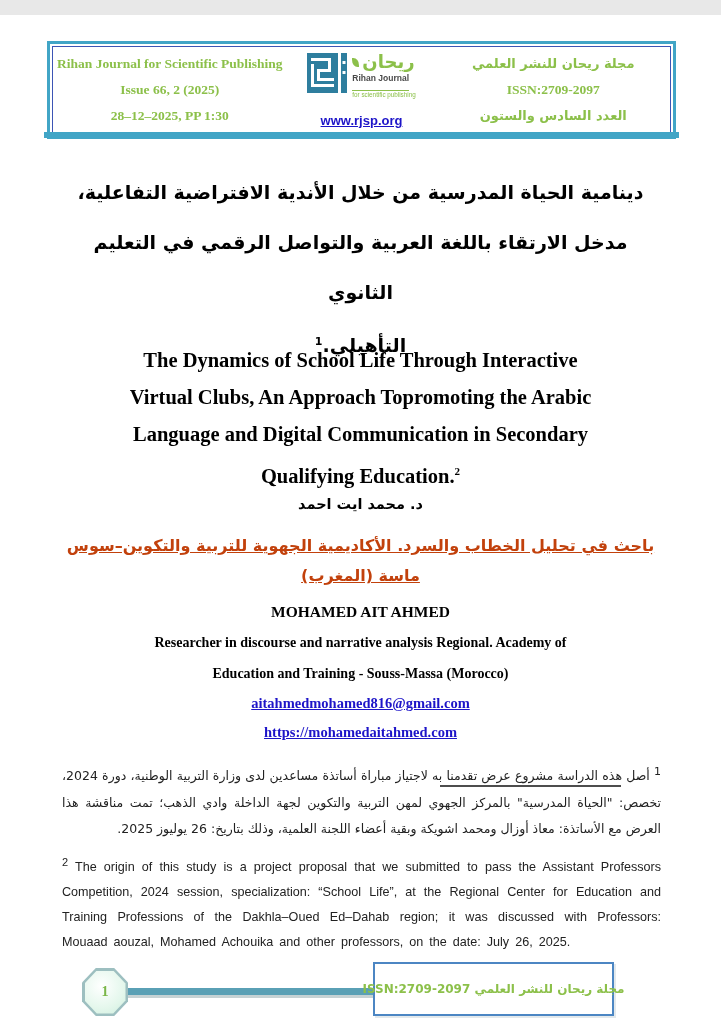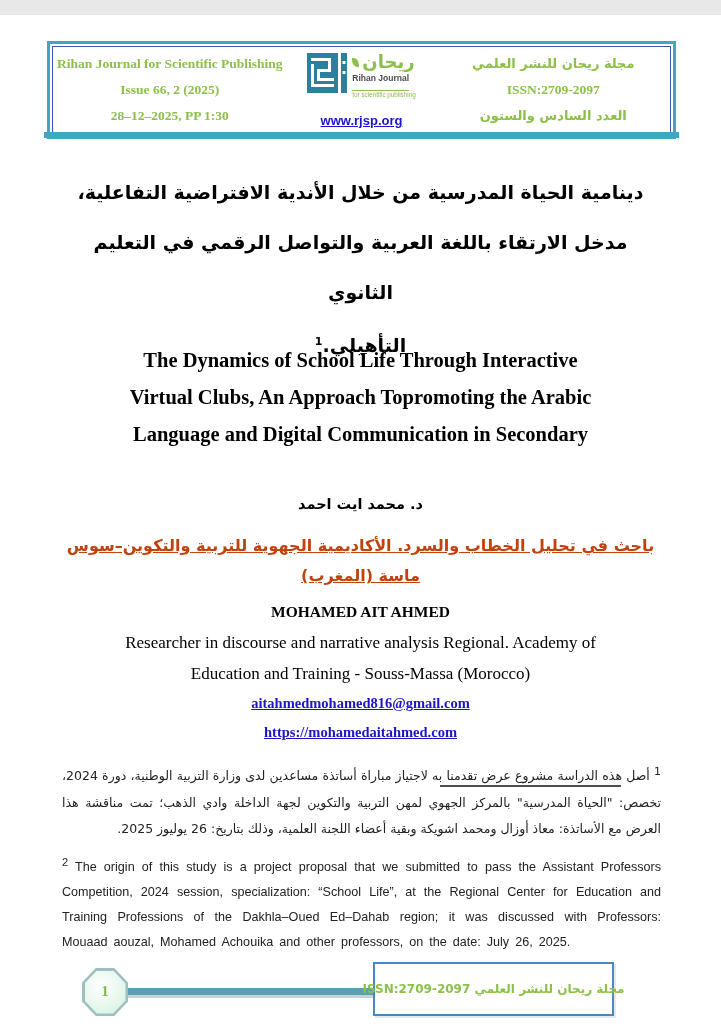--- a/index.html
+++ b/index.html
@@ -31,21 +31,21 @@
   .title-ar{position:absolute;top:152px;left:58px;right:58px;text-align:center;direction:rtl;
     font-weight:bold;font-size:19px;line-height:50px;color:#000;}
   .title-en{position:absolute;top:327px;left:58px;right:58px;text-align:center;
     font-weight:bold;font-size:20.5px;line-height:37px;color:#000;}
   sup.fnref{font-size:11px;}
   
   .author{position:absolute;top:474px;left:58px;right:58px;text-align:center;}
   .auth-ar-name{direction:rtl;font-weight:bold;font-size:14.5px;line-height:30px;color:#000;}
   .auth-ar-affil{direction:rtl;font-weight:bold;font-size:16px;line-height:30px;margin-top:12px;color:#c2410c;text-decoration:underline;}
   .auth-en-name{font-weight:bold;font-size:15.5px;line-height:30px;margin-top:6px;color:#000;}
-  .auth-en-affil{font-weight:normal;font-size:17px;line-height:31px;color:#000;}
+  .auth-en-affil{font-weight:bold;font-size:14px;line-height:31px;color:#000;}
   .auth-link{display:block;font-weight:bold;font-size:14.5px;line-height:29px;color:#1d14c8;text-decoration:underline;}
   
   .fn-sep{position:absolute;top:770px;left:440px;width:181px;height:2px;background:#4d4d4d;}
   .footnotes{position:absolute;top:744px;left:62px;right:60px;}
   .fn-ar{direction:rtl;text-align:justify;font-size:12.5px;line-height:26.5px;color:#222;}
   .fn-en{font-family:"Liberation Sans","DejaVu Sans",sans-serif;text-align:justify;font-size:12.6px;line-height:25px;color:#222;margin-top:7px;word-spacing:2.5px;}
   
   .footer{position:absolute;top:944px;left:0;right:0;height:72px;}
   .f-bar{position:absolute;left:108px;top:29px;width:272px;height:7px;background:#5aa0b5;box-shadow:0 3px 0 #c6d2d4;}
   .oct-outer{position:absolute;left:82px;top:9px;width:46px;height:48px;background:#9dbfc0;
@@ -114,20 +114,23 @@
     <div>مدخل الارتقاء باللغة العربية والتواصل الرقمي في التعليم الثانوي</div>
     <div>
       <span>التأهيلي.</span><sup class="fnref">1</sup>
     </div>
   </div>
 
   <div class="title-en">
     <div>The Dynamics of School Life Through Interactive</div>
     <div>Virtual Clubs, An Approach Topromoting the Arabic</div>
     <div>Language and Digital Communication in Secondary</div>
+    <div>
+      <span>Qualifying Education.</span><sup class="fnref">2</sup>
+    </div>
   </div>
 
   <div class="author">
     <div class="auth-ar-name ar">د. محمد ايت احمد</div>
     <div class="auth-ar-affil ar">باحث في تحليل الخطاب والسرد. الأكاديمية الجهوية للتربية والتكوين–سوس ماسة (المغرب)</div>
     <div class="auth-en-name">MOHAMED AIT AHMED</div>
     <div class="auth-en-affil">
       <div>Researcher in discourse and narrative analysis Regional. Academy of</div>
       <div>Education and Training - Souss-Massa (Morocco)</div>
     </div>

